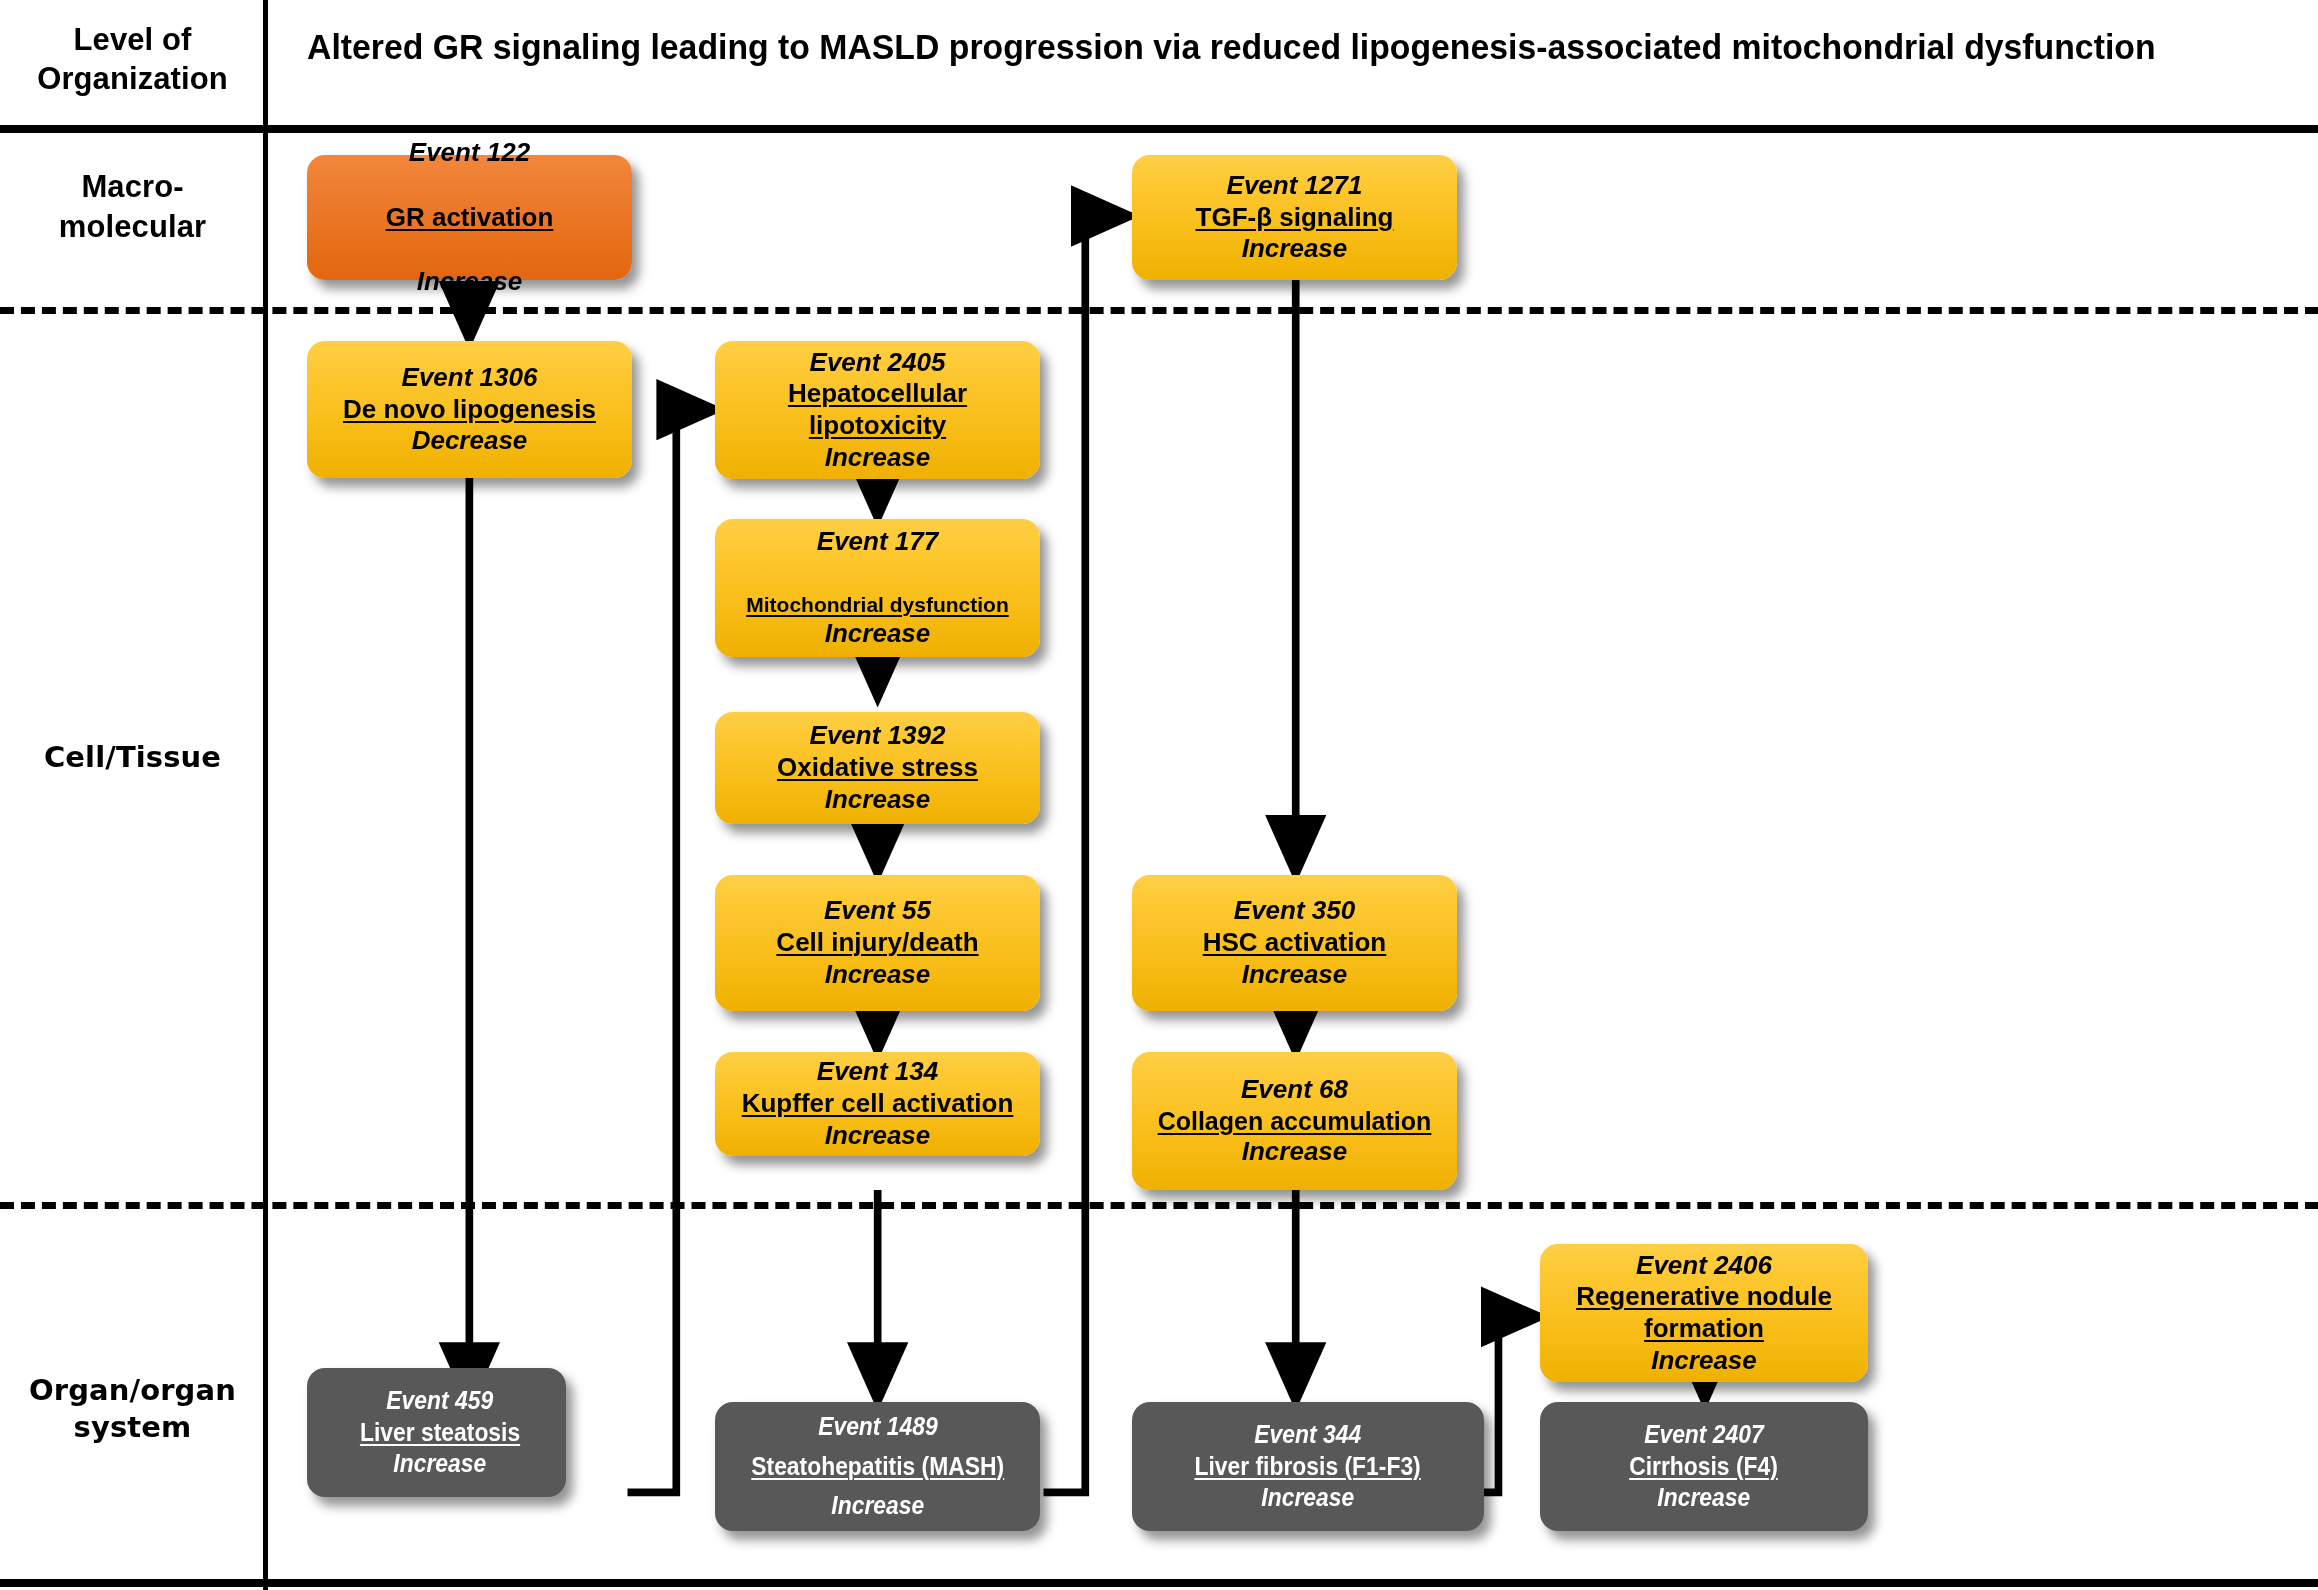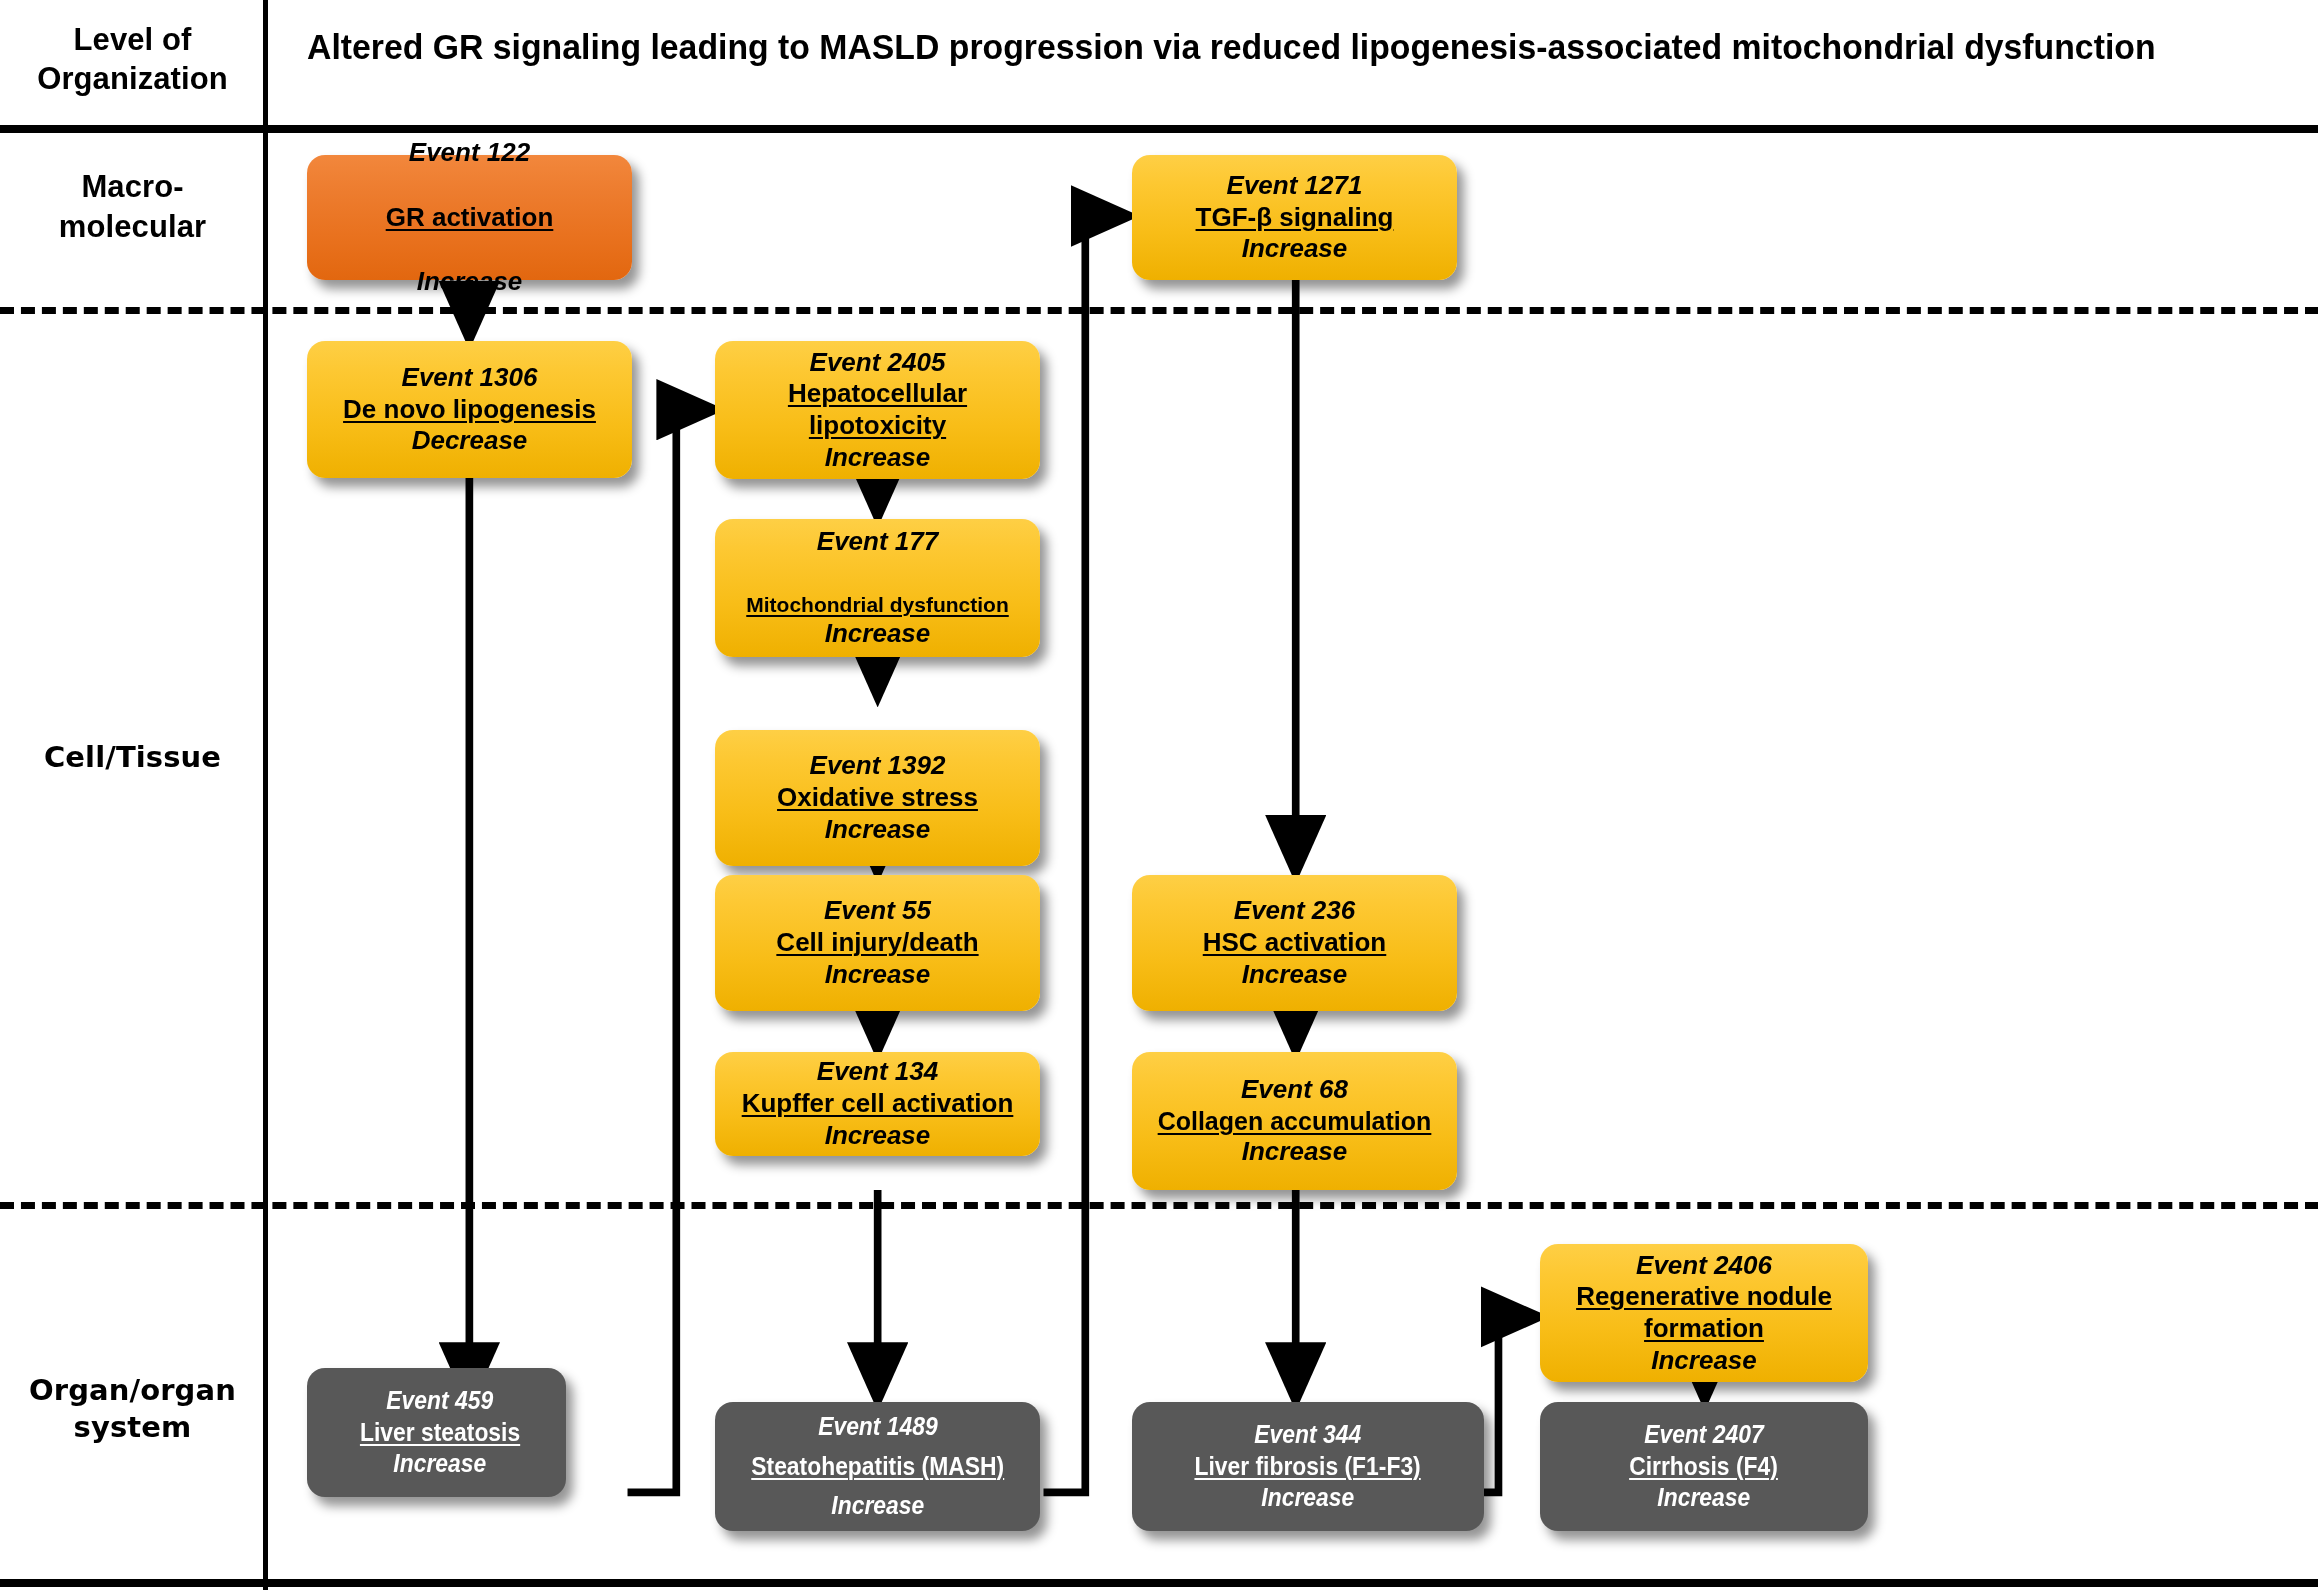--- a/index.html
+++ b/index.html
@@ -183,40 +183,40 @@
     <div class="nm" style="max-width:223px;">Hepatocellular lipotoxicity</div>
     <div class="dir">Increase</div>
   </div>
 
   <div class="node yellow" style="left:715px;top:519px;width:325px;height:138px;">
     <div class="ev">Event 177</div>
     <div class="nm" style="white-space:nowrap;font-size:21px;margin-top:34px;">Mitochondrial dysfunction</div>
     <div class="dir">Increase</div>
   </div>
 
-  <div class="node yellow" style="left:715px;top:730px;width:325px;height:136px;text-align:center;">
+  <div class="node yellow" style="left:715px;top:712px;width:325px;height:112px;text-align:center;">
     <div class="ev">Event 1392</div>
     <div class="nm">Oxidative stress</div>
     <div class="dir">Increase</div>
   </div>
 
   <div class="node yellow" style="left:715px;top:875px;width:325px;height:136px;">
     <div class="ev">Event 55</div>
     <div class="nm">Cell injury/death</div>
     <div class="dir">Increase</div>
   </div>
 
   <div class="node yellow" style="left:715px;top:1052px;width:325px;height:104px;">
     <div class="ev">Event 134</div>
     <div class="nm">Kupffer cell activation</div>
     <div class="dir">Increase</div>
   </div>
 
   <div class="node yellow" style="left:1132px;top:875px;width:325px;height:136px;">
-    <div class="ev">Event 236</div>
+    <div class="ev">Event 350</div>
     <div class="nm">HSC activation</div>
     <div class="dir">Increase</div>
   </div>
 
   <div class="node yellow" style="left:1132px;top:1052px;width:325px;height:138px;">
     <div class="ev">Event 68</div>
     <div class="nm" style="white-space:nowrap;font-size:25px;">Collagen accumulation</div>
     <div class="dir">Increase</div>
   </div>
 

